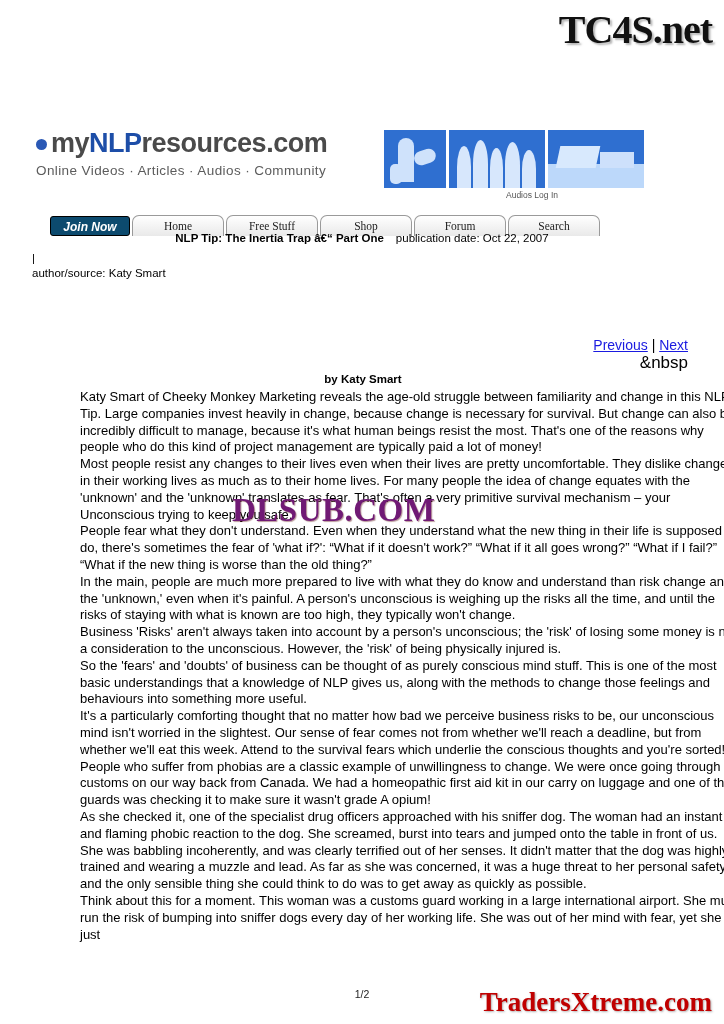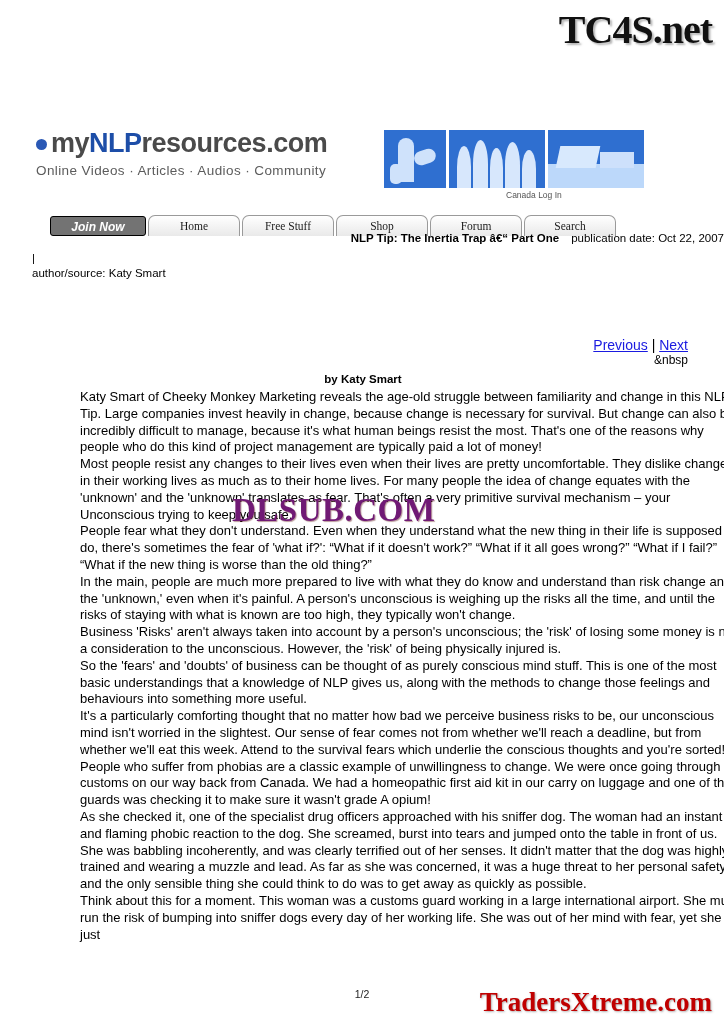--- a/index.html
+++ b/index.html
@@ -128,40 +128,40 @@
     color: #1b1b1b;
     font-family: "Liberation Serif", serif;
     background: linear-gradient(#ffffff, #e9e9e9);
     border: 1px solid #9a9a9a;
     border-bottom: none;
     border-radius: 7px 7px 0 0;
     margin-right: 2px;
     box-sizing: border-box;
   }
   .nav-tab.join {
-    background: #737373;
+    background: #0c4a6e;
     color: #ffffff;
     font-family: "Liberation Sans", sans-serif;
     font-weight: bold;
     font-style: italic;
     font-size: 12px;
     border: 1px solid #000;
     border-radius: 3px;
-    width: 96px;
+    width: 80px;
     height: 20px;
     line-height: 20px;
   }
 
   
   .article-head {
     position: absolute;
     top: 232px;
     left: 0;
     width: 724px;
-    text-align: right;
+    text-align: center;
     font-size: 11.5px;
   }
   .article-head .title {
     font-weight: bold;
   }
   .article-head .pubdate {
     font-weight: normal;
     margin-left: 12px;
   }
   .pipe-line {
@@ -187,21 +187,21 @@
   }
   .navlinks a {
     color: #1a1ae0;
     text-decoration: underline;
   }
   .navlinks .sep { color: #000; text-decoration: none; }
   .nbsp-line {
     position: absolute;
     top: 353px;
     right: 36px;
-    font-size: 12px;
+    font-size: 17px;
   }
 
   
   .byline {
     position: absolute;
     top: 373px;
     left: 1px;
     width: 724px;
     text-align: center;
     font-weight: bold;
@@ -282,21 +282,21 @@
       <div class="p" style="left:56px; top:12px; width:15px; height:46px;"></div>
       <div class="p" style="left:73px; top:20px; width:14px; height:38px;"></div>
     </div>
     <div class="banner-img wide b3">
       <div class="shape s1"></div>
         <div class="shape s2"></div>
         <div class="shape s3"></div>
     </div>
   </div>
 
-  <div class="members-log-in">Canada Log In</div>
+  <div class="members-log-in">Audios Log In</div>
 </div>
 
 <div class="navbar">
   <div class="nav-tab join">Join Now</div>
   <div class="nav-tab">Home</div>
   <div class="nav-tab">Free Stuff</div>
   <div class="nav-tab">Shop</div>
   <div class="nav-tab">Forum</div>
   <div class="nav-tab">Search</div>
 </div>

